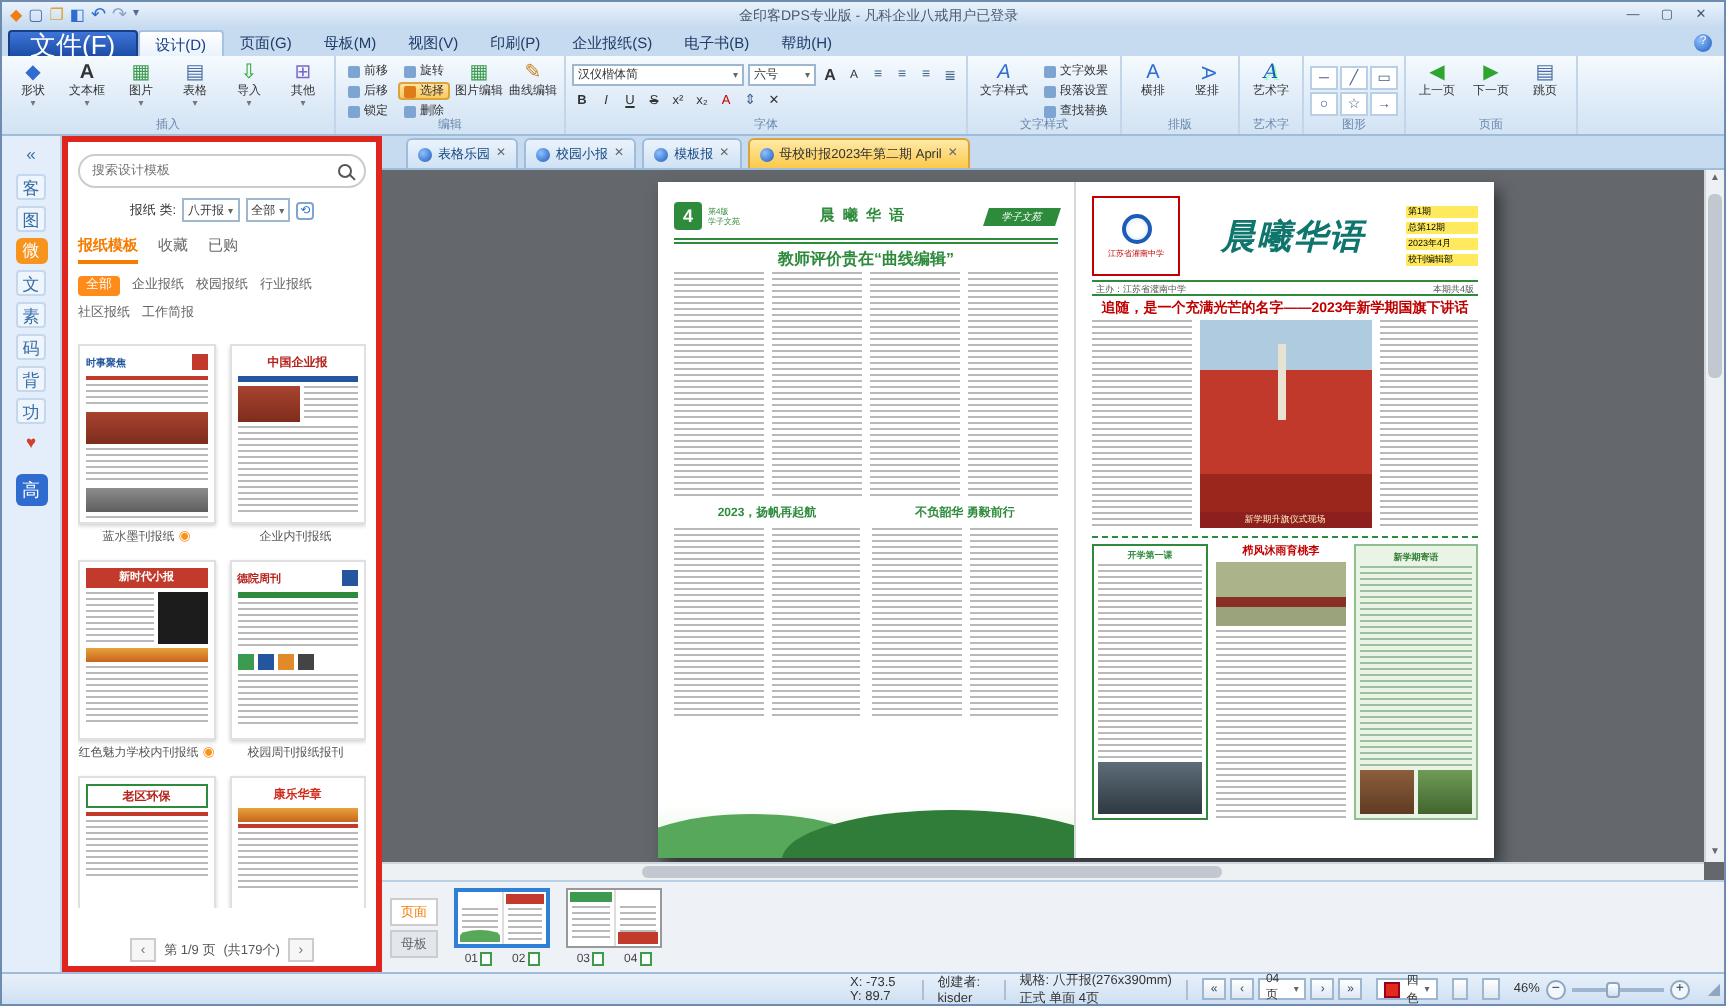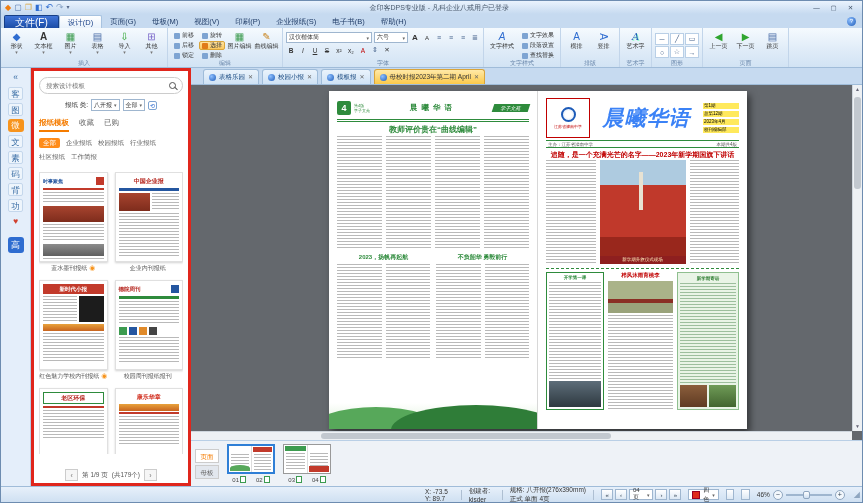--- a/index.html
+++ b/index.html
@@ -12,21 +12,21 @@
   .qa{display:flex;gap:3px;align-items:center;}
   .qa span{font-size:8px;line-height:11px;}
   .qa .app{color:#f07f13;} .qa .doc{color:#4d6fa8;} .qa .fold{color:#d9a43a;} .qa .disk{color:#2e6cd0;}
   .qa .undo{color:#2e6cd0;font-size:9px;} .qa .redo{color:#8aa4c5;font-size:9px;} .qa .more{color:#55688a;font-size:6px;}
   .win-title{flex:1;text-align:center;font-size:7px;color:#4a5a6d;}
   .winbtns{display:flex;gap:2px;}
   .winbtns span{display:inline-block;width:15px;height:10px;text-align:center;font-size:6.5px;line-height:10px;color:#44556b;}
 
   
   .tabrow{height:14px;background:#c6daf0;display:flex;align-items:flex-end;padding-left:3px;}
-  .file-btn{background:linear-gradient(#3f74d8,#1c4da6);color:#fff;font-size:10px;height:13px;line-height:13px;padding:0 10px;border-radius:2px 2px 0 0;border:1px solid #173f87;border-bottom:none;}
+  .file-btn{background:linear-gradient(#3f74d8,#1c4da6);color:#fff;font-size:13px;height:13px;line-height:13px;padding:0 10px;border-radius:2px 2px 0 0;border:1px solid #173f87;border-bottom:none;}
   .rtab{font-size:7.5px;color:#1f3b66;height:13px;line-height:13px;padding:0 8px;}
   .rtab.active{background:linear-gradient(#ffffff,#e9f2fb);border:1px solid #a8c3e0;border-bottom:none;border-radius:2px 2px 0 0;color:#173f87;}
   .tabrow-right{margin-left:auto;display:flex;gap:4px;align-items:center;padding:0 6px 2px 0;}
   .help-dot{width:9px;height:9px;border-radius:50%;background:radial-gradient(circle at 35% 35%,#8fc0ff,#1d5bb8);color:#fff;font-size:6px;text-align:center;line-height:9px;}
 
   
   .ribbon{height:40px;background:linear-gradient(#f5fafe,#e0ecf8 55%,#d2e3f4);border-bottom:1px solid #a0bcd9;display:flex;}
   .rgroup{position:relative;border-right:1px solid #c2d5ea;padding:2px 3px 8px;display:flex;align-items:flex-start;gap:2px;}
   .rgroup-label{position:absolute;bottom:0;left:0;right:0;text-align:center;font-size:6px;color:#6a87ab;line-height:8px;}
   .bigbtn{width:25px;display:flex;flex-direction:column;align-items:center;font-size:6px;color:#333;line-height:7px;}
@@ -133,21 +133,21 @@
   .lp-subcols{display:flex;gap:4px;height:94px;margin-top:2px;}
   .lp-subcols .c{flex:1;}
   .lp-hills{position:absolute;left:0;right:0;bottom:0;height:26px;background:linear-gradient(rgba(255,255,255,0),#eaf6e6 60%);overflow:hidden;}
   .lp-hills::before{content:"";position:absolute;left:-18px;bottom:-22px;width:130px;height:44px;border-radius:50%;background:#57a85a;}
   .lp-hills::after{content:"";position:absolute;right:-24px;bottom:-26px;width:170px;height:50px;border-radius:50%;background:#2f7d38;}
 
   .rp-mast{display:flex;gap:3px;height:40px;}
   .rp-logo{width:44px;border:1.5px solid #c00000;display:flex;flex-direction:column;align-items:center;justify-content:center;gap:2px;flex:none;}
   .rp-emblem{width:15px;height:15px;border:2px solid #1d5bb8;border-radius:50%;background:radial-gradient(#ffffff 40%,#cfe0f5);}
   .rp-logo-text{font-size:4px;color:#c00000;white-space:nowrap;}
-  .rp-mast-title{flex:1;display:flex;align-items:center;justify-content:center;font-family:"DejaVu Serif",serif;font-style:italic;font-weight:bold;color:#3b82f6;font-size:21px;letter-spacing:1px;white-space:nowrap;overflow:hidden;}
+  .rp-mast-title{flex:1;display:flex;align-items:center;justify-content:center;font-family:"DejaVu Serif",serif;font-style:italic;font-weight:bold;color:#0f766e;font-size:17px;letter-spacing:1px;white-space:nowrap;overflow:hidden;}
   .rp-issue{width:36px;display:flex;flex-direction:column;justify-content:center;gap:2px;flex:none;}
   .rp-issue span{background:#ffe95c;font-size:4.5px;line-height:6px;padding:0 1px;white-space:nowrap;overflow:hidden;}
   .rp-infobar{height:8px;border-top:1px solid #2e8b3c;border-bottom:1px solid #2e8b3c;margin:2px 0 1px;display:flex;align-items:center;justify-content:space-between;font-size:4.5px;color:#555;padding:0 2px;}
   .rp-headline{color:#c00000;font-size:7px;font-weight:bold;text-align:center;height:11px;line-height:11px;white-space:nowrap;overflow:hidden;}
   .rp-row1{display:flex;gap:4px;height:104px;}
   .rp-row1 .c{flex:1;}
   .rp-photo{width:86px;display:flex;flex-direction:column;flex:none;}
   .rp-photo-img{flex:1;background:linear-gradient(#aecbe0 0 26%,#c0392b 26% 80%,#99271c 80% 100%);position:relative;}
   .rp-photo-img::after{content:"";position:absolute;left:46%;top:12%;width:4px;height:40%;background:#e8e2d2;}
   .rp-photo-cap{height:8px;background:#8e1f1f;color:#ffeebb;font-size:4.5px;text-align:center;line-height:8px;white-space:nowrap;overflow:hidden;}

